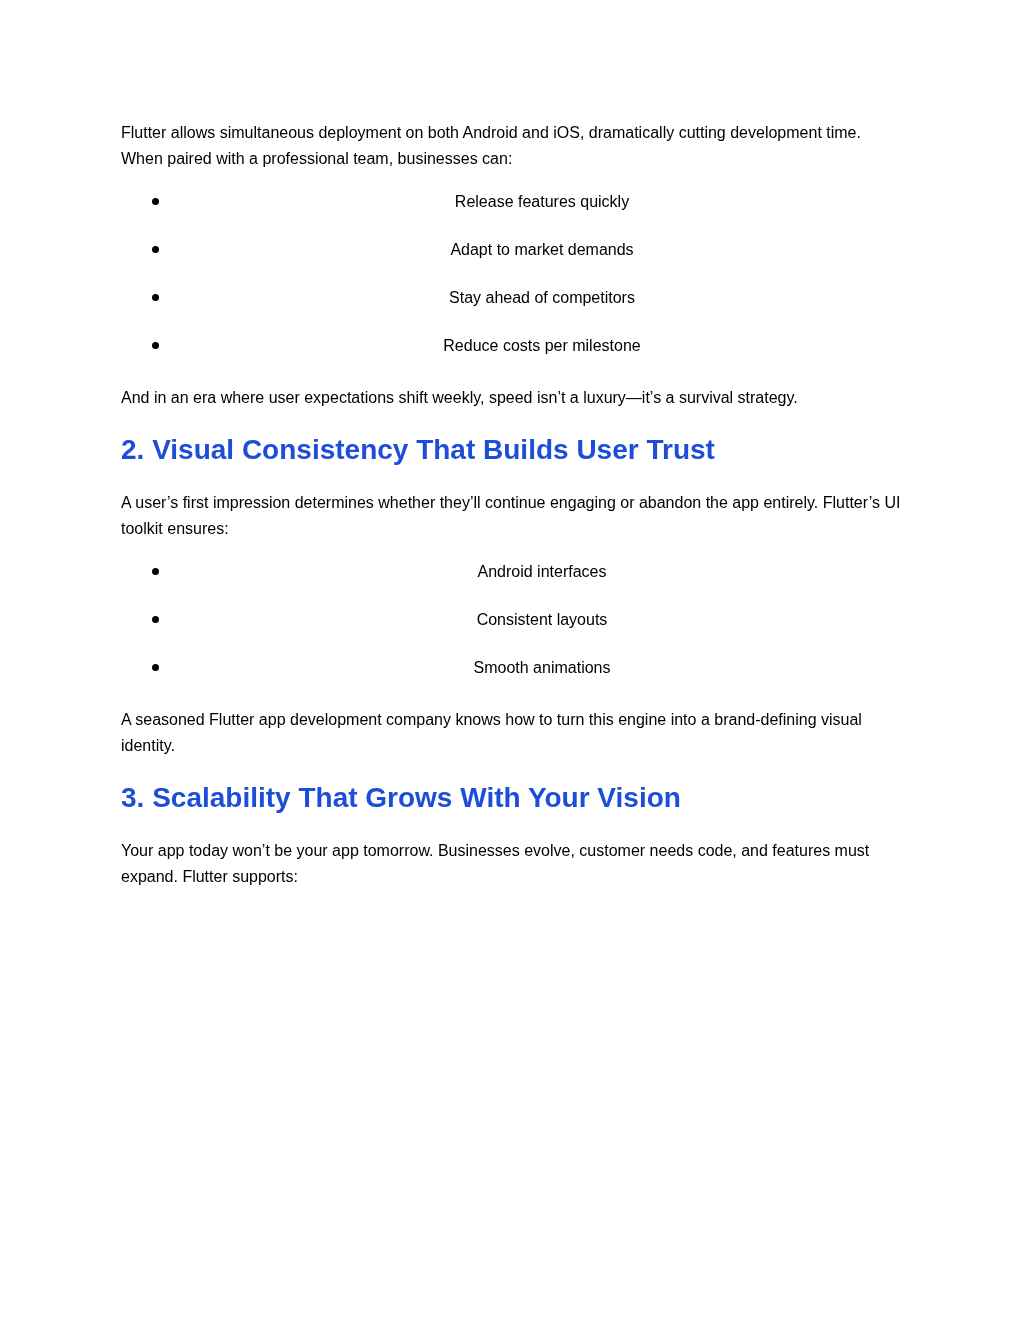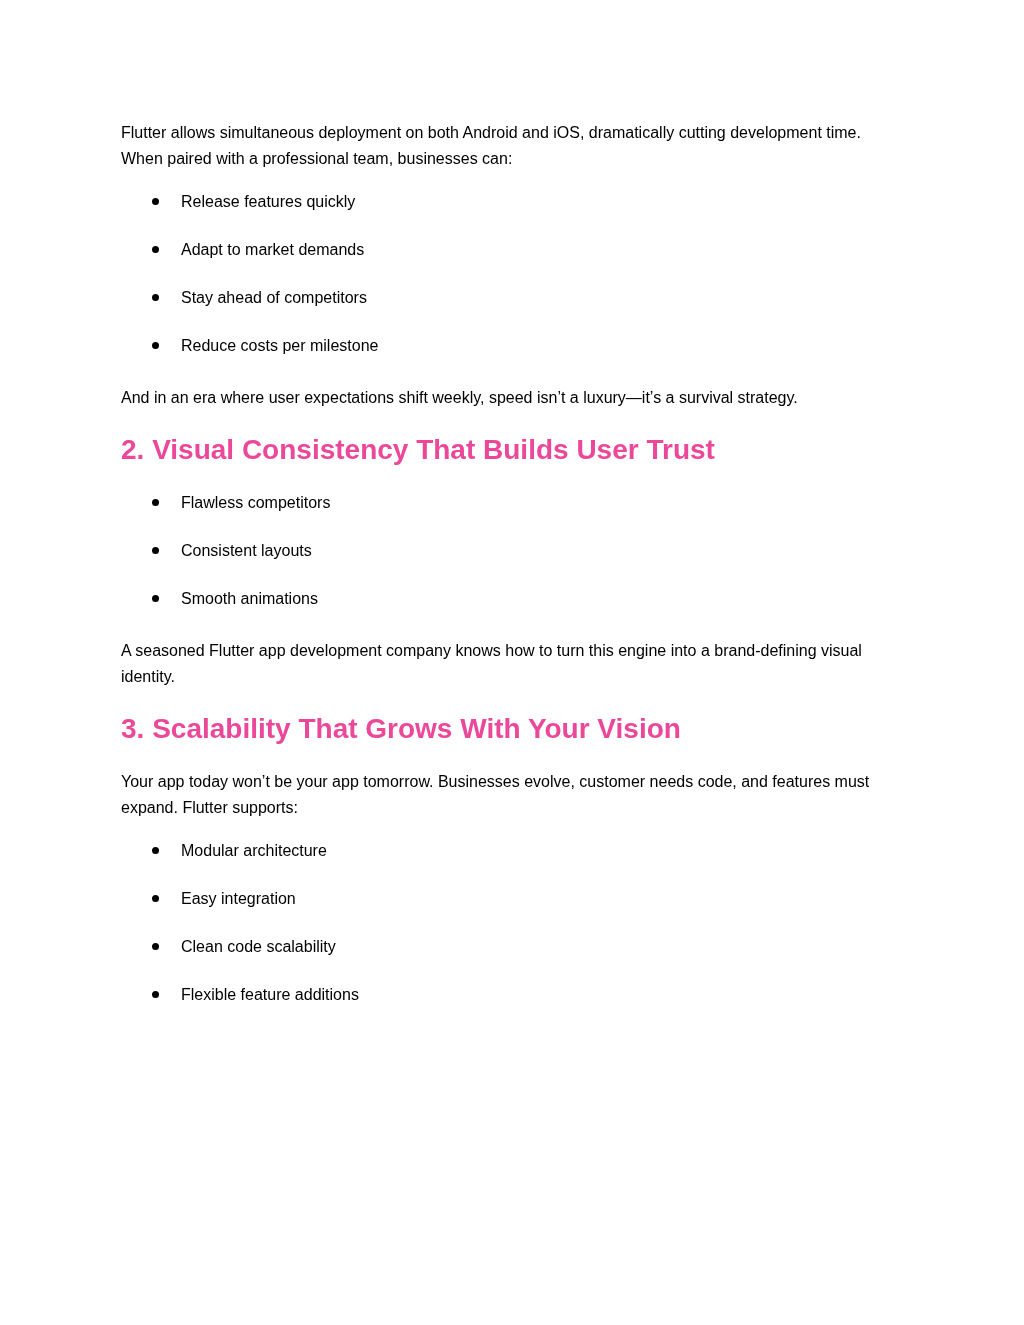--- a/index.html
+++ b/index.html
@@ -27,31 +27,32 @@
     white-space: nowrap;
   }
   p.after-list {
     margin-top: 26px;
   }
   h2.doc-heading {
     font-size: 28px;
     line-height: 34px;
     font-weight: bold;
     margin: 22px 0 23px 0;
-    color: #ec4899;
+    color: #1d4ed8;
   }
   ul.doc-list {
     list-style: none;
     margin: 17px 0 0 0;
     padding: 0;
   }
   ul.doc-list li {
     position: relative;
     padding-left: 60px;
     margin-bottom: 22px;
+    text-align: center;
   }
   ul.doc-list li:last-child {
     margin-bottom: 0;
   }
   .bullet {
     position: absolute;
     left: 31px;
     top: 9px;
     width: 7px;
     height: 7px;
@@ -82,54 +83,37 @@
     <li>
       <span class="bullet"></span>
       <span>Reduce costs per milestone</span>
     </li>
   </ul>
 
   <p class="body-text after-list oneline">And in an era where user expectations shift weekly, speed isn’t a luxury—it’s a survival strategy.</p>
 
   <h2 class="doc-heading">2. Visual Consistency That Builds User Trust</h2>
 
+  <p class="body-text">A user’s first impression determines whether they’ll continue engaging or abandon the app entirely. Flutter’s UI toolkit ensures:</p>
 
   <ul class="doc-list">
     <li>
       <span class="bullet"></span>
-      <span>Flawless competitors</span>
+      <span>Android interfaces</span>
     </li>
     <li>
       <span class="bullet"></span>
       <span>Consistent layouts</span>
     </li>
     <li>
       <span class="bullet"></span>
       <span>Smooth animations</span>
     </li>
   </ul>
 
   <p class="body-text after-list">A seasoned Flutter app development company knows how to turn this engine into a brand-defining visual identity.</p>
 
   <h2 class="doc-heading">3. Scalability That Grows With Your Vision</h2>
 
   <p class="body-text">Your app today won’t be your app tomorrow. Businesses evolve, customer needs code, and features must expand. Flutter supports:</p>
 
-  <ul class="doc-list">
-    <li>
-      <span class="bullet"></span>
-      <span>Modular architecture</span>
-    </li>
-    <li>
-      <span class="bullet"></span>
-      <span>Easy integration</span>
-    </li>
-    <li>
-      <span class="bullet"></span>
-      <span>Clean code scalability</span>
-    </li>
-    <li>
-      <span class="bullet"></span>
-      <span>Flexible feature additions</span>
-    </li>
-  </ul>
 
 </div>
 
 </body></html>

